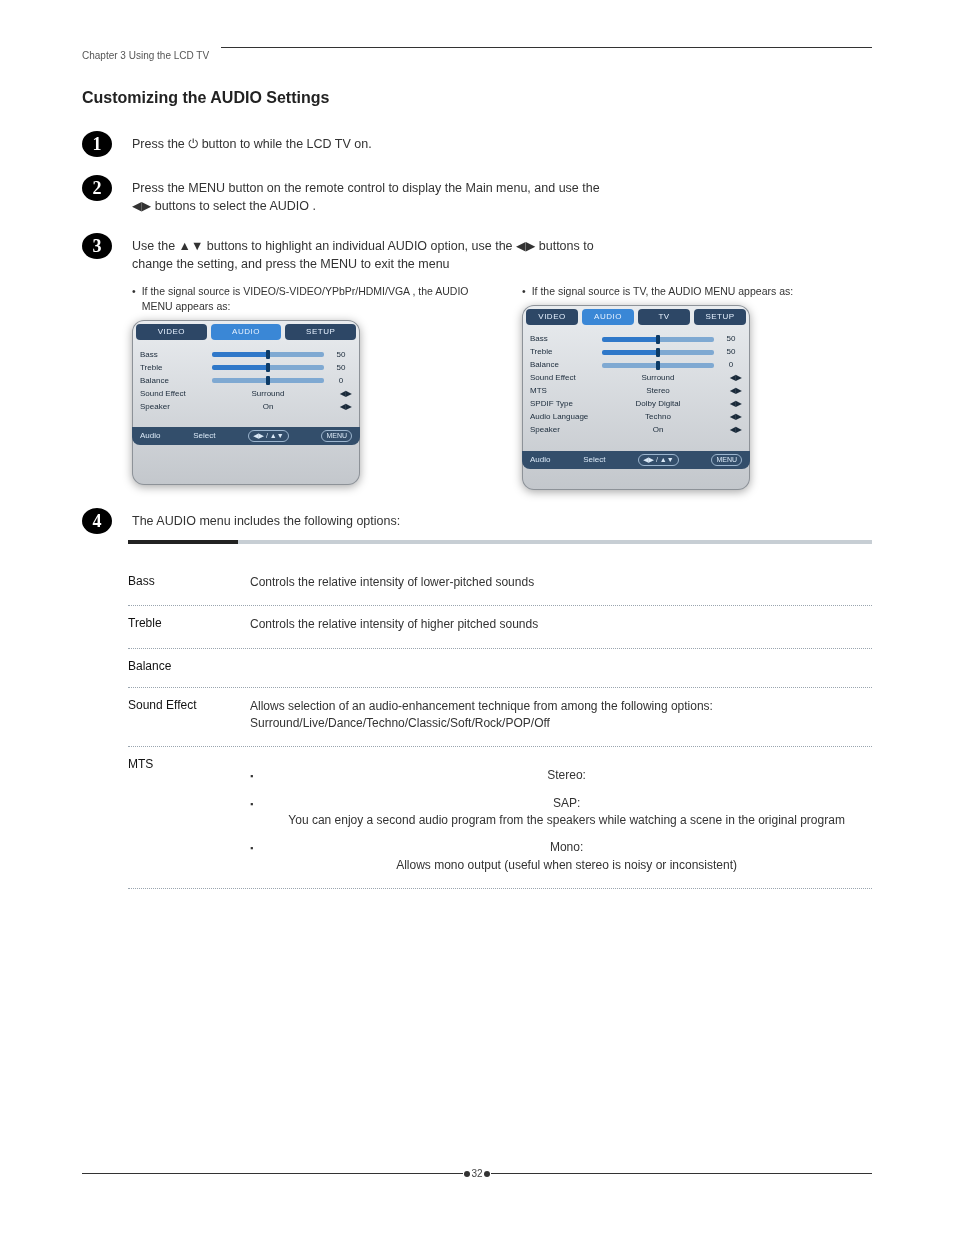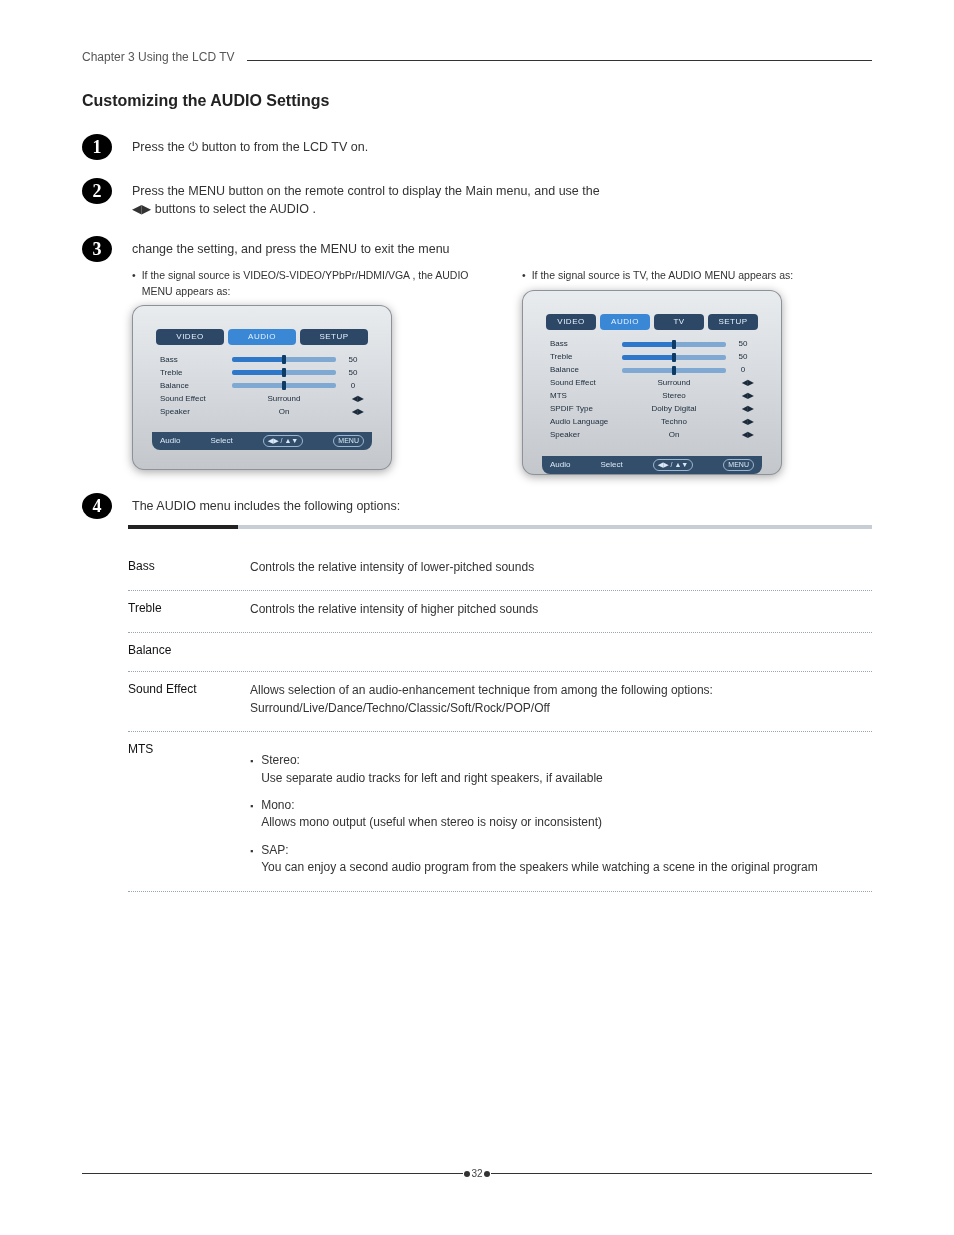--- a/index.html
+++ b/index.html
@@ -1,36 +1,36 @@
 <!DOCTYPE html>
 <html><head>
 <meta charset="utf-8">
 <style>
   html,body{margin:0;padding:0;background:#fff;color:#000;}
   .page{width:954px;height:1235px;margin:0 auto;position:relative;
         font-family:Arial,Helvetica,sans-serif;color:#222;box-sizing:border-box;
         padding:50px 82px 0 82px;}
-  .chap-line{display:flex;align-items:flex-end;font-size:12px;color:#555;gap:12px;}
+  .chap-line{display:flex;align-items:flex-start;font-size:10px;color:#555;gap:12px;}
   .chap-line .txt{white-space:nowrap;}
   .chap-line .rule{flex:1;height:0;border-top:1px solid #333;position:relative;top:-3px;}
   .title{font-size:16px;font-weight:bold;margin:28px 0 24px 0;}
   .steps{margin-left:0;}
   .step{display:flex;align-items:flex-start;margin-bottom:18px;}
   .badge{flex:0 0 30px;width:26px;height:26px;border-radius:50%;background:#000;color:#fff;
          font-weight:bold;font-size:18px;line-height:26px;text-align:center;font-family:Georgia,serif;margin-right:20px;}
   .step-body{flex:1;font-size:12.5px;line-height:1.45;color:#333;padding-top:4px;}
   .sub-cols{display:flex;gap:40px;margin-top:10px;}
   .sub-col{flex:1;font-size:10.5px;color:#333;}
   .sub-col .bullet{display:flex;gap:6px;}
   .sub-col .bullet::before{content:"•";}
   
-  .osd{width:260px;height:165px;border-radius:12px;
+  .osd{width:228px;height:165px;border-radius:12px;
        background:linear-gradient(#e9ecef,#c3c7cc);
        box-shadow:0 2px 10px rgba(0,0,0,.35), inset 0 0 0 1px #8d9298;
-       padding:24px;box-sizing:border-box;margin-top:6px;font-size:8px;color:#1a2a3a;}
+       padding:4px;box-sizing:border-box;margin-top:6px;font-size:8px;color:#1a2a3a;}
   .osd .tabs{display:flex;gap:4px;margin-bottom:8px;}
   .osd .tab{flex:1;height:16px;border-radius:4px;background:#2d4766;color:#e6f1ff;
             font-size:8px;line-height:16px;text-align:center;letter-spacing:.5px;}
   .osd .tab.sel{background:#3a87d6;}
   .osd .rows{padding:0 4px;}
   .osd .row{display:flex;align-items:center;height:13px;gap:6px;}
   .osd .lbl{width:66px;}
   .osd .mid{flex:1;text-align:center;position:relative;}
   .osd .bar{height:5px;border-radius:2px;background:linear-gradient(90deg,#2f78c9 50%,#7fa9d2 50%);position:relative;}
   .osd .bar.neutral{background:#7fa9d2;}
@@ -42,21 +42,21 @@
              margin:14px -4px -4px -4px;padding:0 8px;font-size:8px;}
   .pill{display:inline-block;border:1px solid #9db6cf;border-radius:6px;padding:0 4px;line-height:10px;font-size:7px;color:#dbe9f7;}
   .opt-rule{height:4px;background:linear-gradient(90deg,#222 0 110px,#c7ced4 110px 100%);margin-bottom:20px;}
   .opt-table{margin-left:46px;margin-right:0;}
   .opt-row{display:flex;gap:26px;border-bottom:1px dotted #9aa5af;padding:10px 0 14px 0;font-size:12px;color:#333;}
   .opt-row:last-child{}
   .opt-name{width:96px;color:#111;}
   .opt-desc{flex:1;line-height:1.45;}
   .opt-desc .mini-li{display:flex;gap:8px;margin-top:10px;}
   .opt-desc .mini-li::before{content:"▪";font-size:9px;padding-top:3px;color:#333;}
-  .opt-desc .mini-li .mini-body{flex:1;}
+  .opt-desc .mini-li .mini-body{flex:1;text-align:center;}
   .opt-desc .mini-li .mini-body .hd{display:block;}
   
   .pgfoot{position:absolute;left:82px;right:82px;bottom:56px;display:flex;align-items:center;gap:1px;font-size:10px;color:#444;}
   .pgfoot .ln{flex:1;height:0;border-top:1px solid #333;}
   .pgfoot .dot{width:6px;height:6px;border-radius:50%;background:#333;}
   .glyph{font-family:Arial;}
 </style>
 </head>
 <body>
 
@@ -69,21 +69,21 @@
 
   <div class="title">Customizing the AUDIO Settings</div>
 
   <div class="steps">
 
     <div class="step">
       <div class="badge">1</div>
       <div class="step-body">
         <span>Press the </span>
         <span class="glyph">⏻</span>
-        <span> button to from the LCD TV on.</span>
+        <span> button to while the LCD TV on.</span>
       </div>
     </div>
 
     <div class="step">
       <div class="badge">2</div>
       <div class="step-body">
         <div>
           <span>Press the </span>
           <span>MENU</span>
           <span> button on the remote control to display the Main menu, and use the</span>
@@ -93,20 +93,27 @@
           <span> buttons to select the </span>
           <span>AUDIO</span>
           <span>.</span>
         </div>
       </div>
     </div>
 
     <div class="step">
       <div class="badge">3</div>
       <div class="step-body">
+        <div>
+          <span>Use the </span>
+          <span class="glyph">▲▼</span>
+          <span> buttons to highlight an individual AUDIO option, use the </span>
+          <span class="glyph">◀▶</span>
+          <span> buttons to</span>
+        </div>
         <div>
           <span>change the setting, and press the </span>
           <span>MENU</span>
           <span> to exit the menu</span>
         </div>
 
         <div class="sub-cols">
           <div class="sub-col">
             <div class="bullet">
                 <span>
@@ -275,27 +282,27 @@
         <div class="opt-desc">Allows selection of an audio-enhancement technique from among the following options: Surround/Live/Dance/Techno/Classic/Soft/Rock/POP/Off</div>
       </div>
     </div>
 
   <div class="opt-table">
     <div class="opt-row">
       <div class="opt-name">MTS</div>
       <div class="opt-desc">
         <div id="mts-items">
             <div class="mini-li">
-              <div class="mini-body"><span class="hd">Stereo:</span><span>Use separate audio tracks for left and right speakers, if available</span></div>
+              <div class="mini-body"><span class="hd">Stereo:</span></div>
+            </div>
+            <div class="mini-li">
+              <div class="mini-body"><span class="hd">SAP:</span><span>You can enjoy a second audio program from the speakers while watching a scene in the original program</span></div>
             </div>
             <div class="mini-li">
               <div class="mini-body"><span class="hd">Mono:</span><span>Allows mono output (useful when stereo is noisy or inconsistent)</span></div>
-            </div>
-            <div class="mini-li">
-              <div class="mini-body"><span class="hd">SAP:</span><span>You can enjoy a second audio program from the speakers while watching a scene in the original program</span></div>
             </div>
           </div>
       </div>
     </div>
   </div>
 
   <div class="pgfoot">
     <span class="ln"></span>
       <span class="dot"></span>
     <span>32</span>

